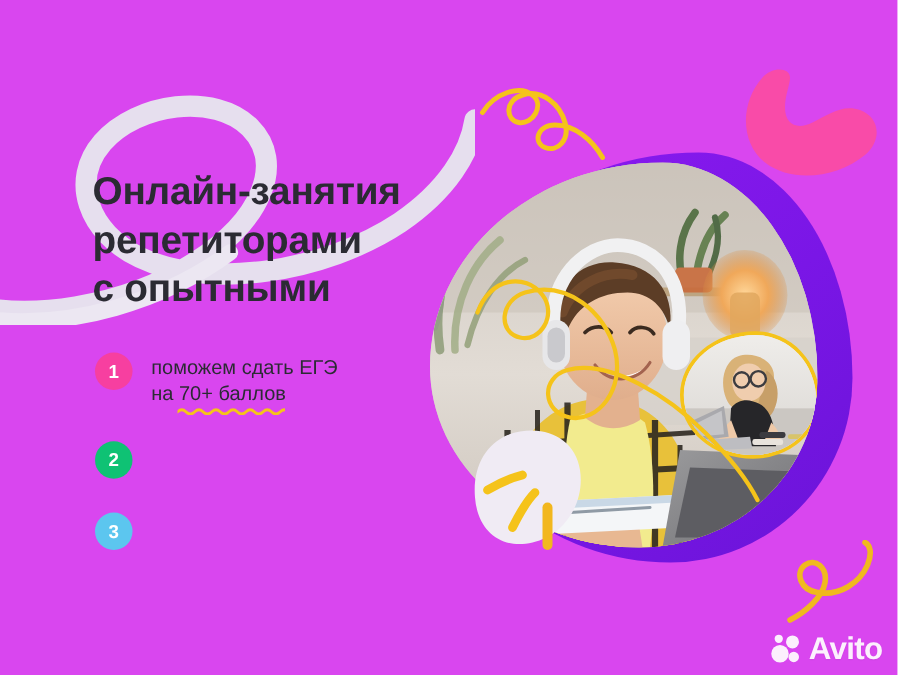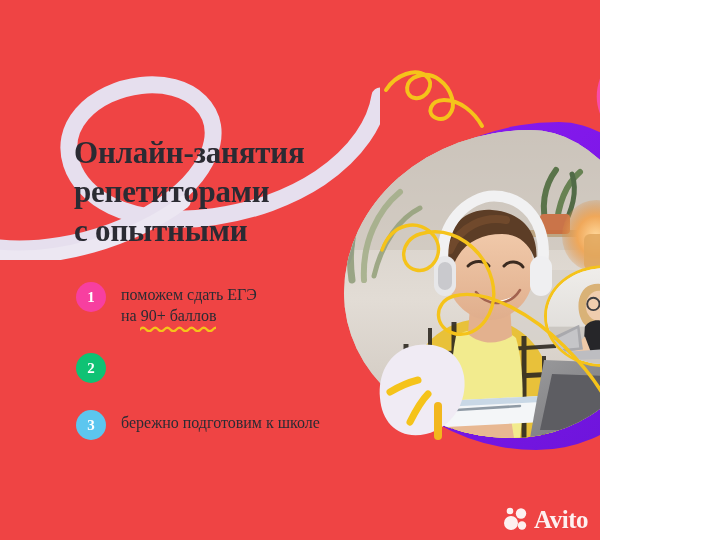--- a/index.html
+++ b/index.html
@@ -2,25 +2,25 @@
 <html><head>
 <meta charset="utf-8">
 <style>
   html, body {
     margin: 0;
     padding: 0;
     background: #ffffff;
   }
   #poster {
     position: relative;
-    width: 600px;
+    width: 718px;
     height: 540px;
     overflow: hidden;
-    background: #ef4444;
-    font-family: Liberation Serif, serif;
+    background: #d946ef;
+    font-family: Liberation Sans, sans-serif;
   }
 
   
   .bg-swirl {
     position: absolute;
     left: -40px;
     top: 10px;
     width: 420px;
     height: 250px;
     pointer-events: none;
@@ -226,35 +226,32 @@
     <span class="line">репетиторами</span>
     <span class="line">с опытными</span>
   </h1>
 
   <div class="bullets">
 
     <div class="bullet">
       <span class="bullet-num c1">1</span>
       <span class="bullet-text">
         <span class="l">поможем сдать ЕГЭ</span>
-        <span class="l"><span>на </span><span class="u-wave"><span>90+ баллов</span><svg viewBox="0 0 100 7" preserveAspectRatio="none" fill="none">
+        <span class="l"><span>на </span><span class="u-wave"><span>70+ баллов</span><svg viewBox="0 0 100 7" preserveAspectRatio="none" fill="none">
                 <path d="M0 4.5 Q 4 1.2, 8 4.5 T 16 4.5 T 24 4.5 T 32 4.5 T 40 4.5 T 48 4.5 T 56 4.5 T 64 4.5 T 72 4.5 T 80 4.5 T 88 4.5 T 96 4.5 T 104 4.5" stroke="#f5c31a" stroke-width="2.4" stroke-linecap="round"></path>
               </svg></span></span>
       </span>
     </div>
 
     <div class="bullet">
       <span class="bullet-num c2">2</span>
     </div>
 
     <div class="bullet">
       <span class="bullet-num c3">3</span>
-      <span class="bullet-text">
-        <span class="l">бережно подготовим к школе</span>
-      </span>
     </div>
 
   </div>
 
   <div class="hero">
     <div class="hero-ring"></div>
 
     <div class="hero-photo">
       <svg class="photo-canvas" viewBox="0 0 310 308" preserveAspectRatio="xMidYMid slice">
         <defs>

